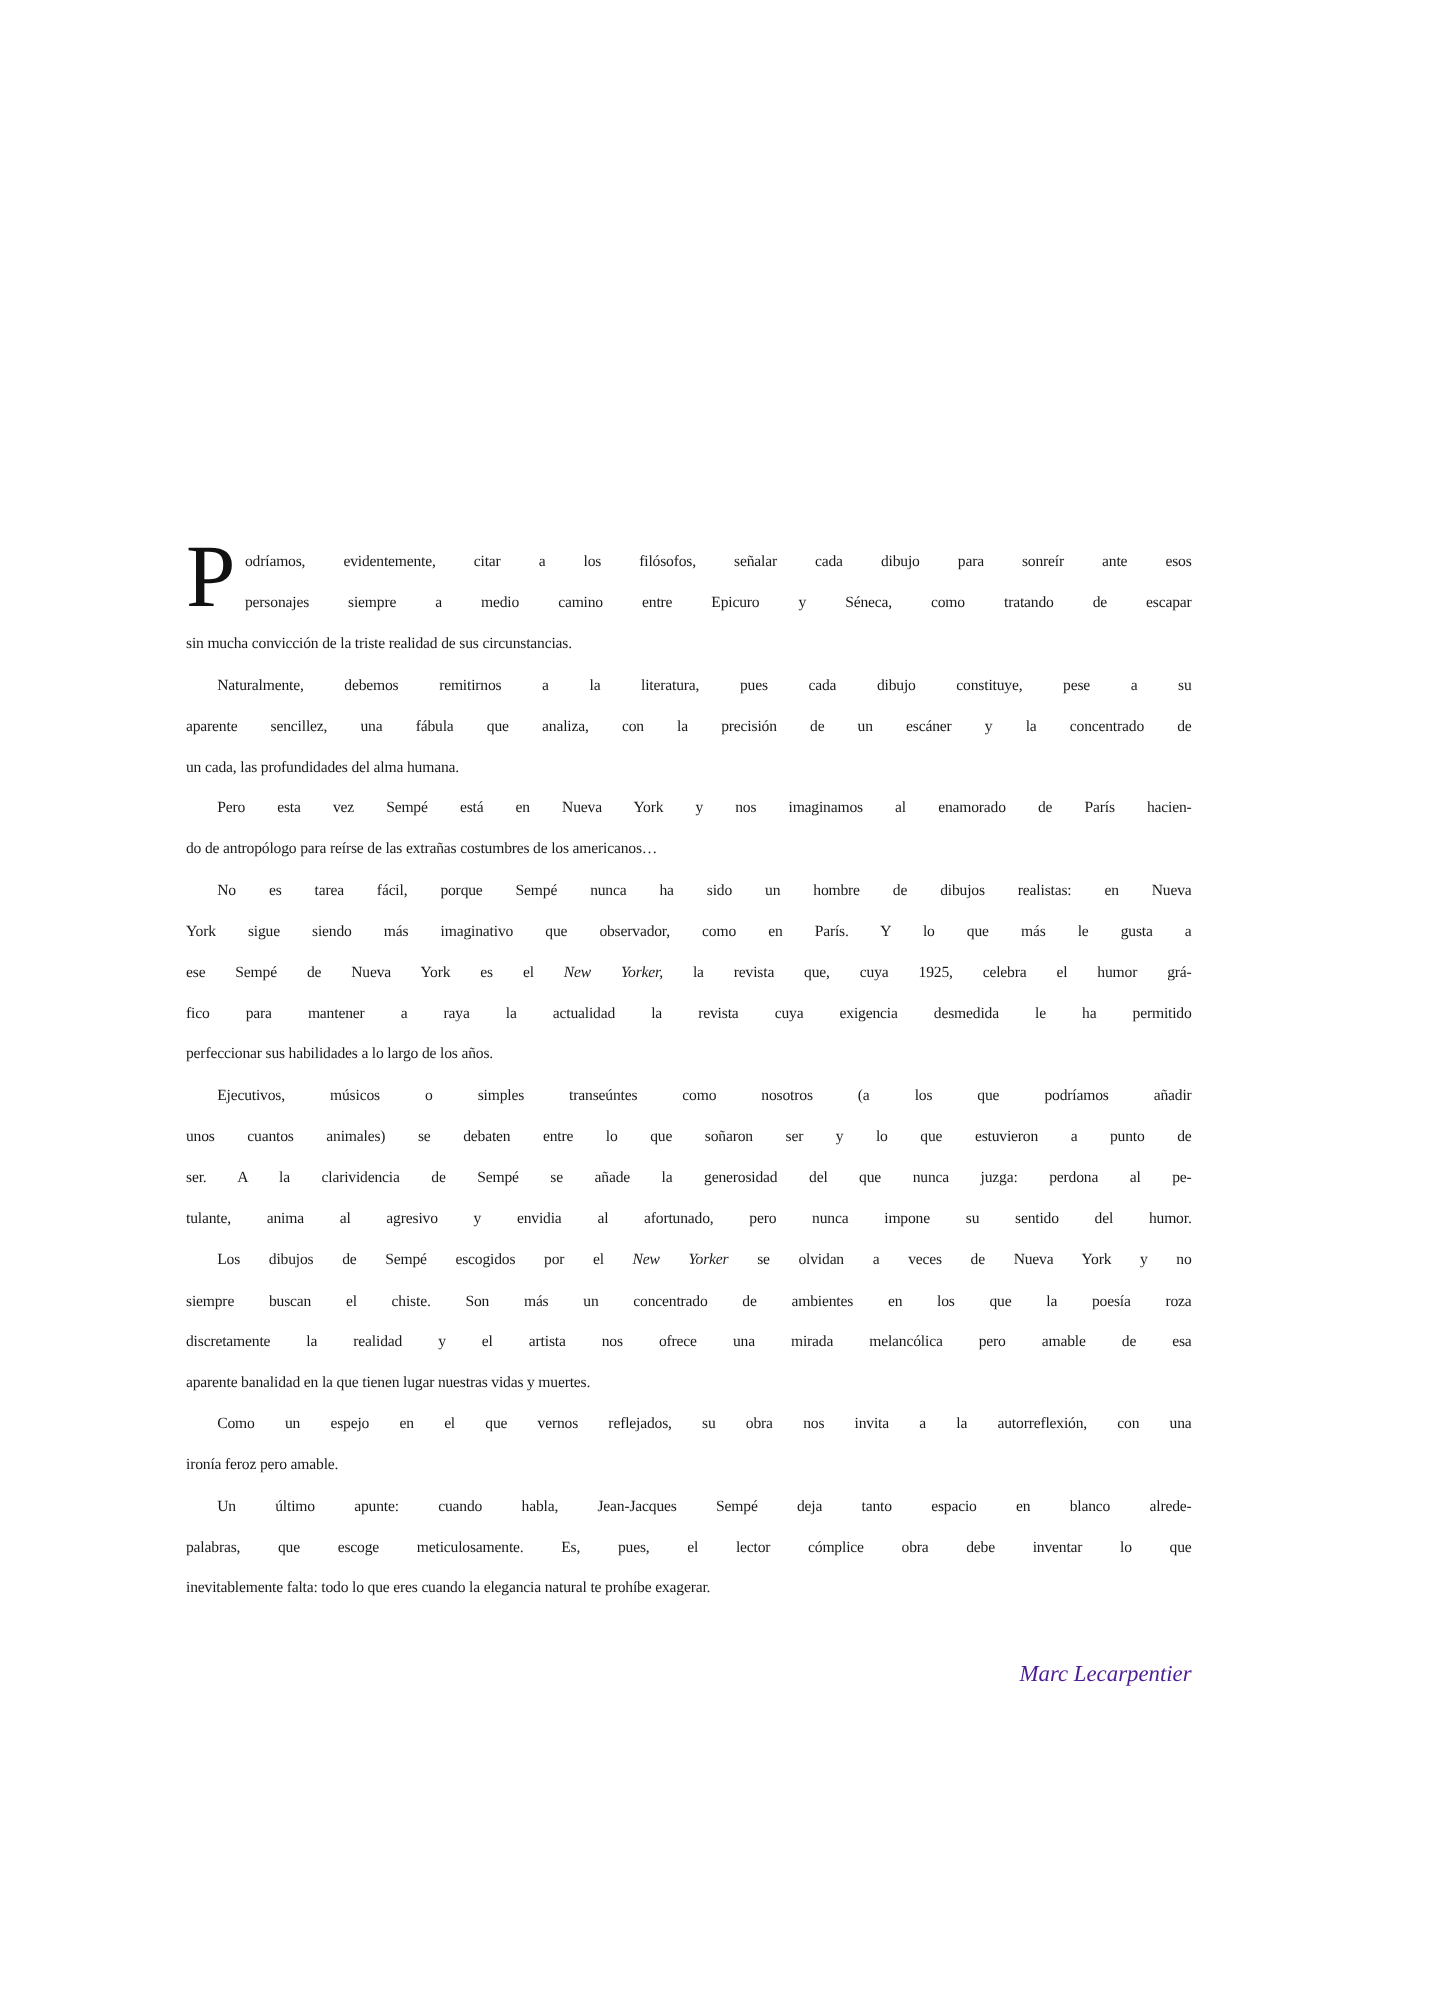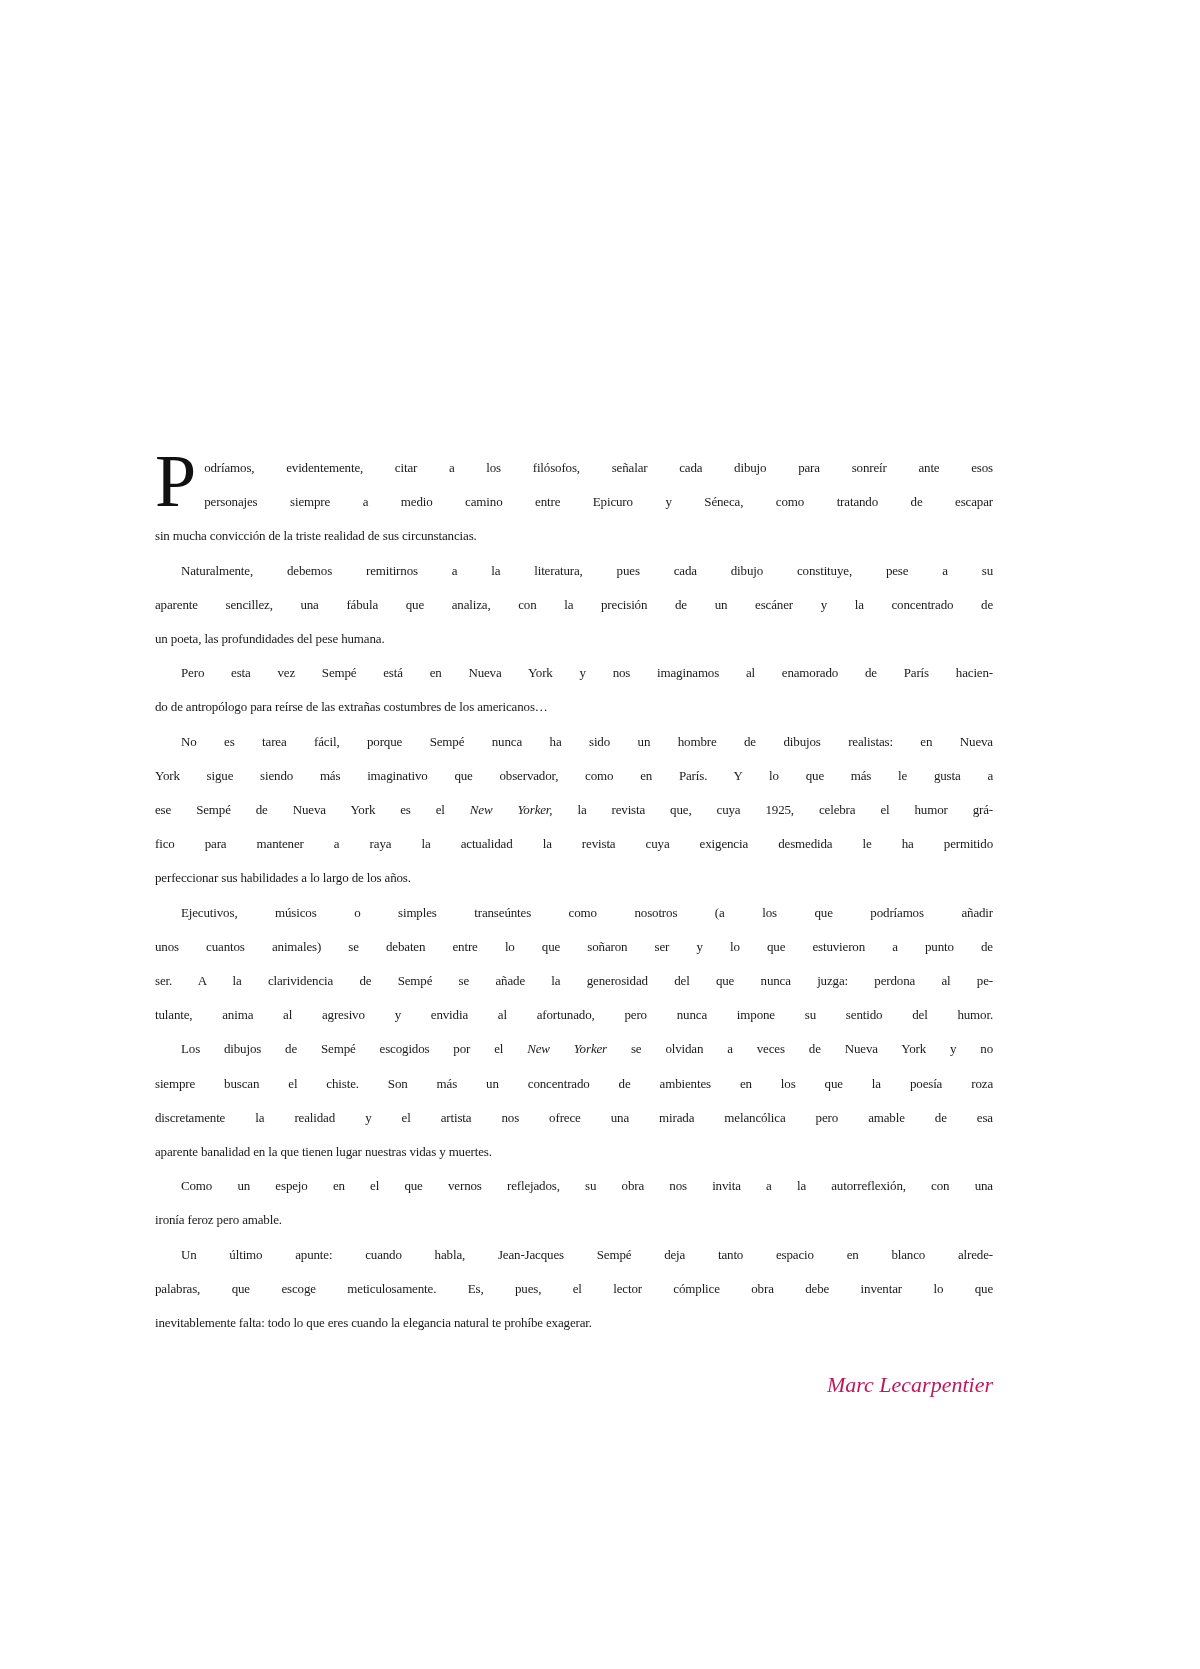--- a/index.html
+++ b/index.html
@@ -45,44 +45,44 @@
   }
   .dropcap {
     float: left;
     font-size: 74px;
     line-height: 56px;
     height: 58px;
     padding: 2px 8px 0 0;
     color: #111111;
   }
   .signature {
-    margin-top: 30px;
-    font-size: 22px;
+    margin-top: 41px;
+    font-size: 19px;
     line-height: 30px;
     font-style: italic;
     text-align: right;
-    color: #be185d;
+    color: #4c1d95;
   }
 </style>
 </head>
 <body>
 
 <div class="page">
   <div class="text-block">
 
     <div class="paragraph">
         <span class="dropcap">P</span>
         <div class="line just"><span>odríamos, evidentemente, citar a los filósofos, señalar cada dibujo para sonreír ante esos</span></div>
         <div class="line just"><span>personajes siempre a medio camino entre Epicuro y Séneca, como tratando de escapar</span></div>
         <div class="line"><span>sin mucha convicción de la triste realidad de sus circunstancias.</span></div>
       </div>
       <div class="paragraph">
         <div class="line just indent"><span>Naturalmente, debemos remitirnos a la literatura, pues cada dibujo constituye, pese a su</span></div>
         <div class="line just"><span>aparente sencillez, una fábula que analiza, con la precisión de un escáner y la concentrado de</span></div>
-        <div class="line"><span>un poeta, las profundidades del pese humana.</span></div>
+        <div class="line"><span>un cada, las profundidades del alma humana.</span></div>
       </div>
       <div class="paragraph">
         <div class="line just indent"><span>Pero esta vez Sempé está en Nueva York y nos imaginamos al enamorado de París hacien-</span></div>
         <div class="line"><span>do de antropólogo para reírse de las extrañas costumbres de los americanos…</span></div>
       </div>
       <div class="paragraph">
         <div class="line just indent"><span>No es tarea fácil, porque Sempé nunca ha sido un hombre de dibujos realistas: en Nueva</span></div>
         <div class="line just"><span>York sigue siendo más imaginativo que observador, como en París. Y lo que más le gusta a</span></div>
         <div class="line just"><span>ese Sempé de Nueva York es el </span><em>New Yorker,</em><span> la revista que, cuya 1925, celebra el humor grá-</span></div>
         <div class="line just"><span>fico para mantener a raya la actualidad la revista cuya exigencia desmedida le ha permitido</span></div>

